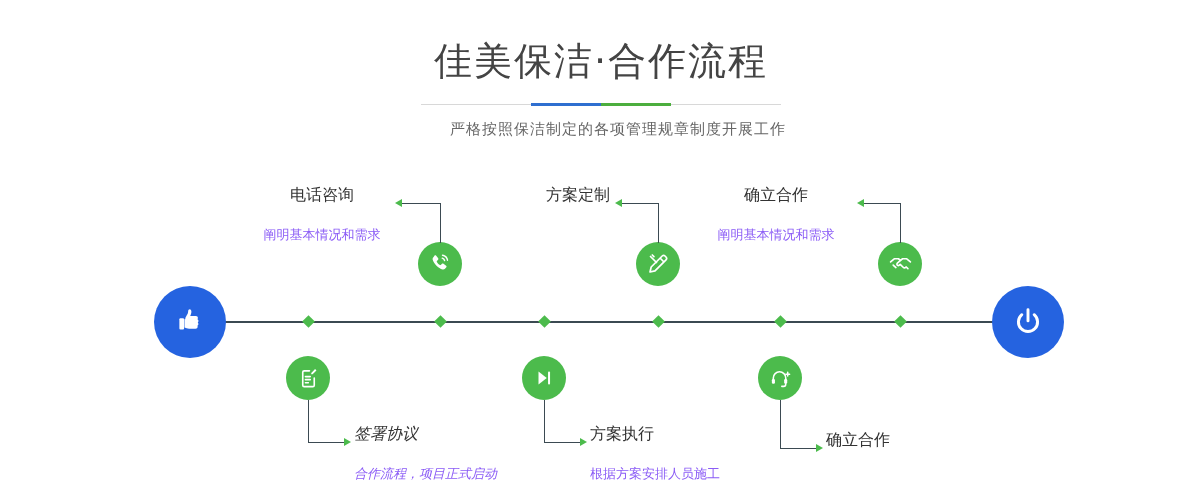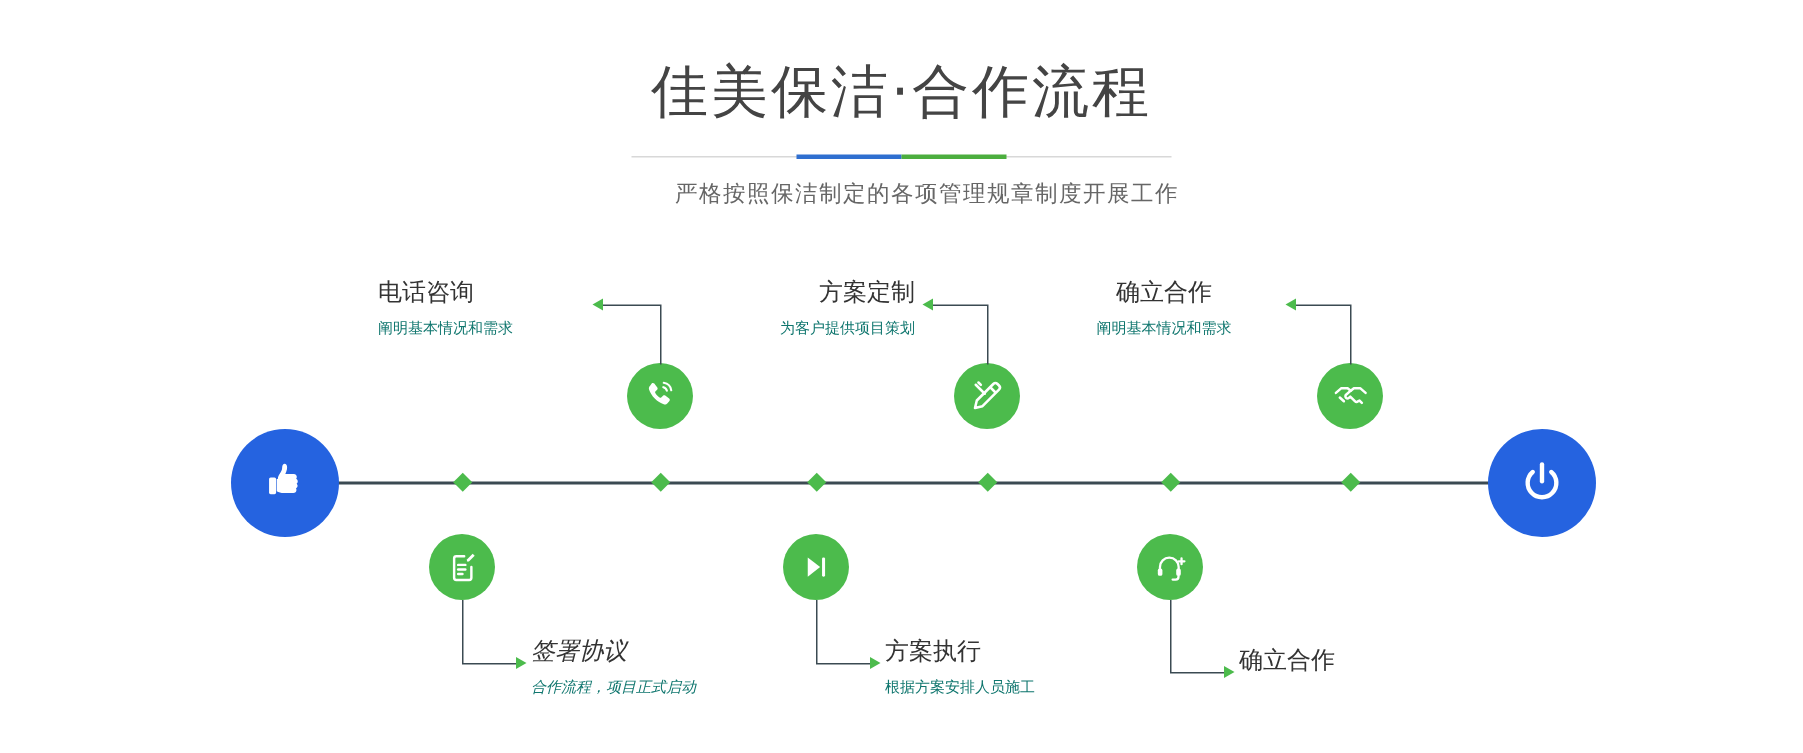--- a/index.html
+++ b/index.html
@@ -55,21 +55,21 @@
 
   .arrow{
     position:absolute;width:0;height:0;
     border-top:4px solid transparent;border-bottom:4px solid transparent;
   }
   .arrow-left{border-right:7px solid #4cbb4c;}
   .arrow-right{border-left:7px solid #4cbb4c;}
 
   .lbl{position:absolute;white-space:nowrap;font-family:"DejaVu Sans","Liberation Sans",sans-serif;}
   .lbl .name{font-size:16px;color:#333;line-height:20px;}
-  .lbl .desc{font-size:10px;color:#0f766e;line-height:20px;margin-top:5px;}
+  .lbl .desc{font-size:13px;color:#8b5cf6;line-height:20px;margin-top:20px;}
   .lbl.right{text-align:left;}
 </style>
 </head>
 <body>
 
 <div class="stage">
 
   <div class="header">
     <div class="title">佳美保洁·合作流程</div>
     <div class="rule-wrap">
@@ -106,21 +106,21 @@
         <path d="M6.6 3.5c.5-.4 1.2-.3 1.6.2l2 2.6c.3.5.3 1.1-.1 1.5l-1.2 1.2c-.2.2-.2.5-.1.8.6 1.3 1.9 2.6 3.2 3.3.3.1.6.1.8-.1l1.2-1.2c.4-.4 1-.4 1.5-.1l2.6 2c.5.4.6 1.1.2 1.6l-1.3 1.5c-.6.7-1.6 1-2.5.7-2-.6-4.2-2-6-3.8-1.8-1.8-3.2-4-3.8-6-.3-.9 0-1.9.7-2.5l1.2-1.7z"></path>
         <path d="M14.5 3.2c2.6.4 4.6 2.4 5 5" stroke="#ffffff" stroke-width="1.4" fill="none" stroke-linecap="round"></path>
         <path d="M14.2 6.1c1.2.3 2.1 1.2 2.4 2.4" stroke="#ffffff" stroke-width="1.4" fill="none" stroke-linecap="round"></path>
       </svg>
     </span>
   </div>
   <div class="dot" style="left:436px;top:317px;"></div>
   <div class="vline" style="left:440px;top:203px;height:40px;"></div>
   <div class="hline" style="left:402px;top:203px;width:38px;"></div>
   <div class="arrow arrow-left" style="left:395px;top:199px;"></div>
-  <div class="lbl" style="left:252px;top:185px;width:140px;text-align:left;">
+  <div class="lbl" style="left:252px;top:185px;width:140px;text-align:center;">
     <div class="name">电话咨询</div>
     <div class="desc">阐明基本情况和需求</div>
   </div>
 
   <div class="node" style="left:286px;top:356px;">
     <span>
       <svg width="23" height="23" viewBox="0 0 24 24" fill="none" stroke="#ffffff" stroke-width="1.7" stroke-linecap="round" stroke-linejoin="round">
         <path d="M18 11.5V19a1.5 1.5 0 0 1-1.5 1.5h-9A1.5 1.5 0 0 1 6 19V5.5A1.5 1.5 0 0 1 7.5 4H13"></path>
         <path d="M8.8 10h5"></path>
           <path d="M8.8 13.2h5"></path>
@@ -147,21 +147,20 @@
         <path d="M6.3 3l1.6 1.6"></path>
       </svg>
     </span>
   </div>
   <div class="dot" style="left:654px;top:317px;"></div>
   <div class="vline" style="left:658px;top:203px;height:40px;"></div>
   <div class="hline" style="left:622px;top:203px;width:36px;"></div>
   <div class="arrow arrow-left" style="left:615px;top:199px;"></div>
   <div class="lbl" style="left:460px;top:185px;width:150px;text-align:right;">
     <div class="name">方案定制</div>
-    <div class="desc">为客户提供项目策划</div>
   </div>
 
   <div class="node" style="left:522px;top:356px;">
     <span>
       <svg width="22" height="22" viewBox="0 0 24 24" fill="#ffffff">
         <path d="M6 5l9 7-9 7z"></path>
         <rect x="16.4" y="5" width="2.2" height="14" rx="1"></rect>
       </svg>
     </span>
   </div>

